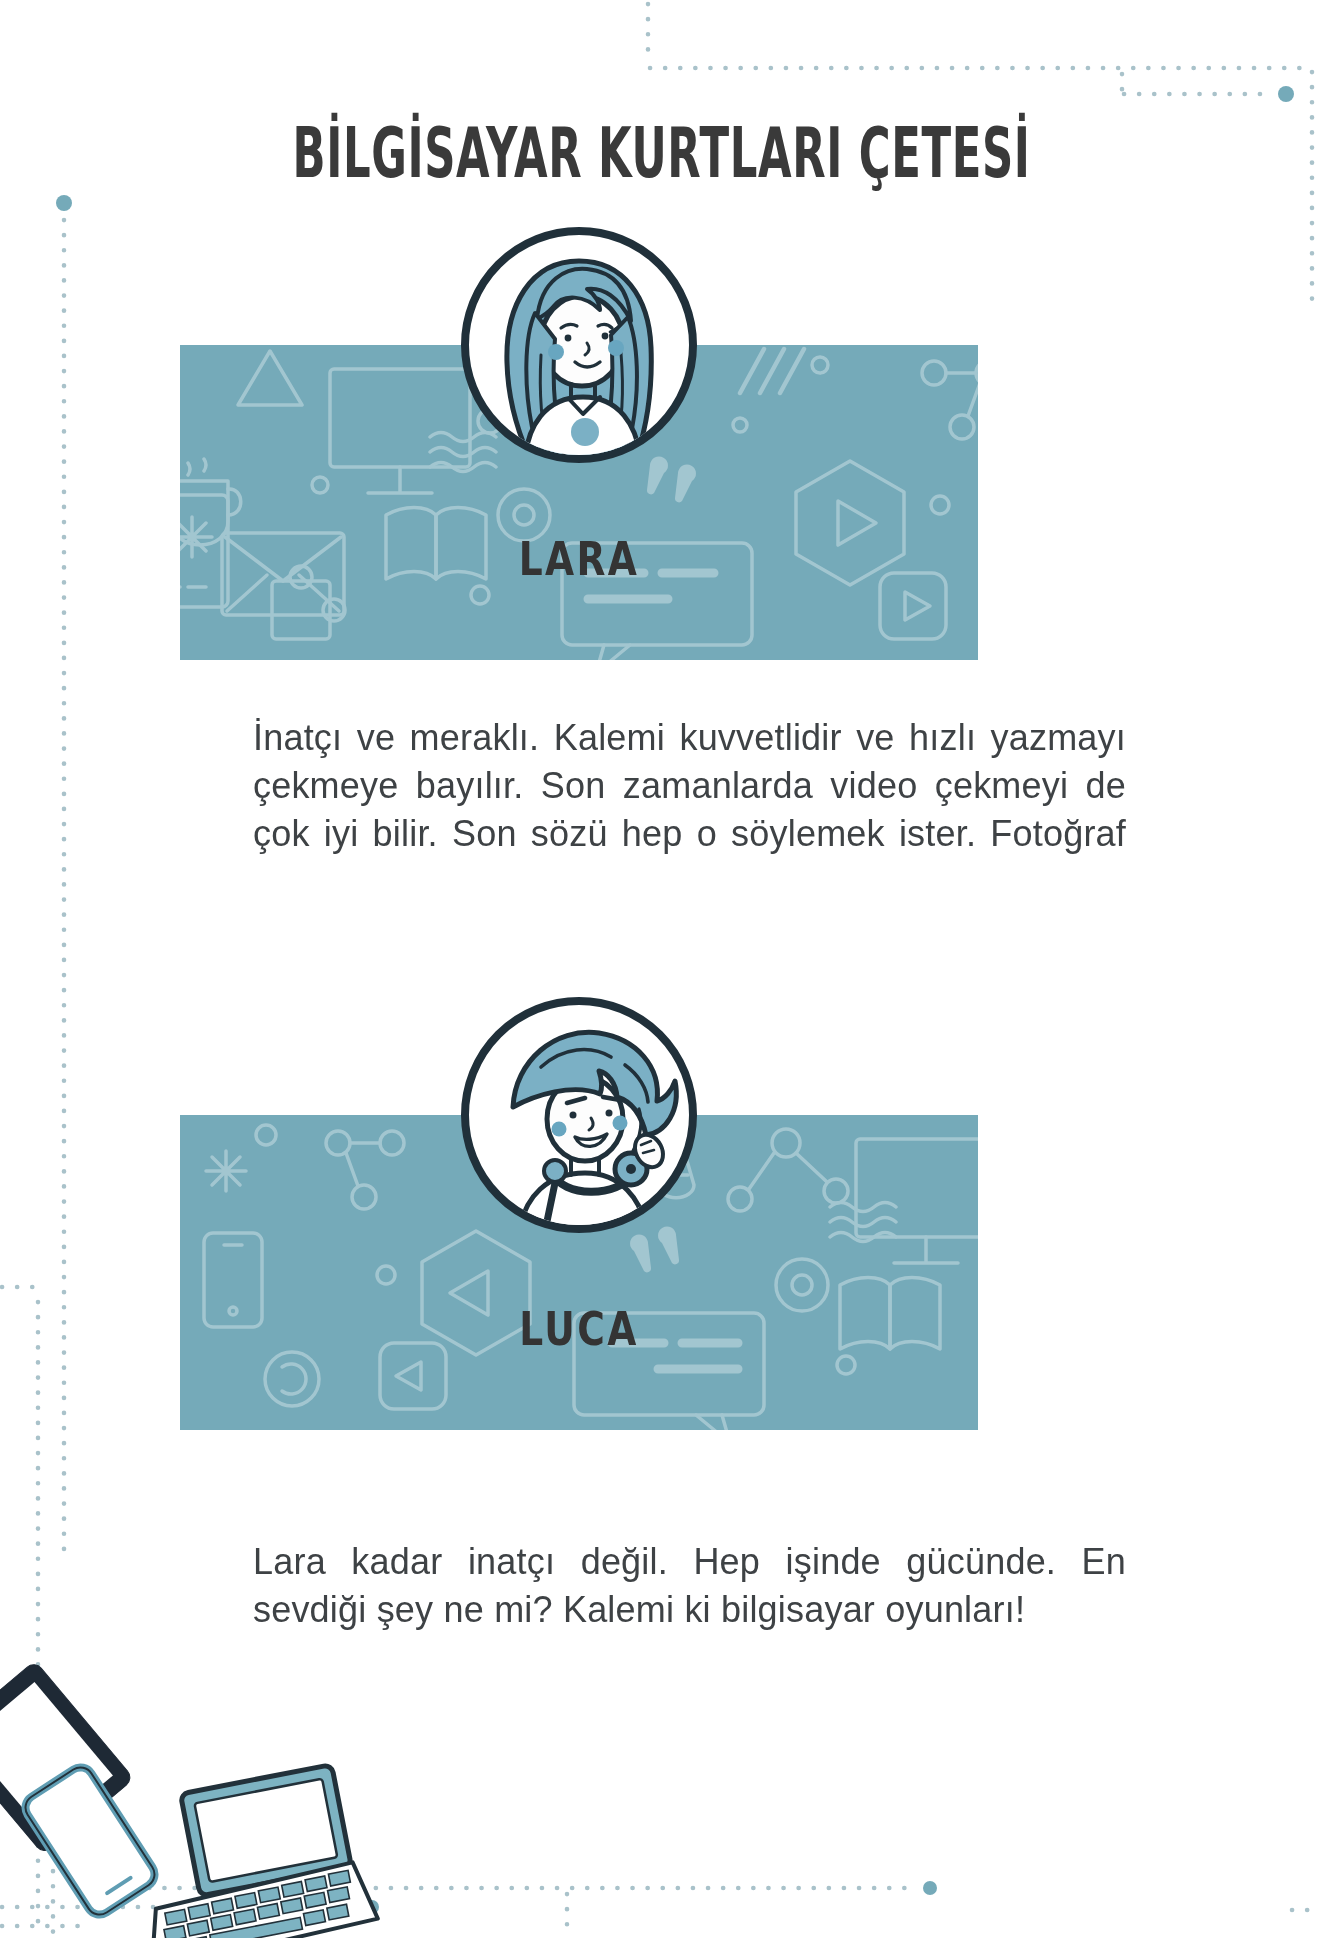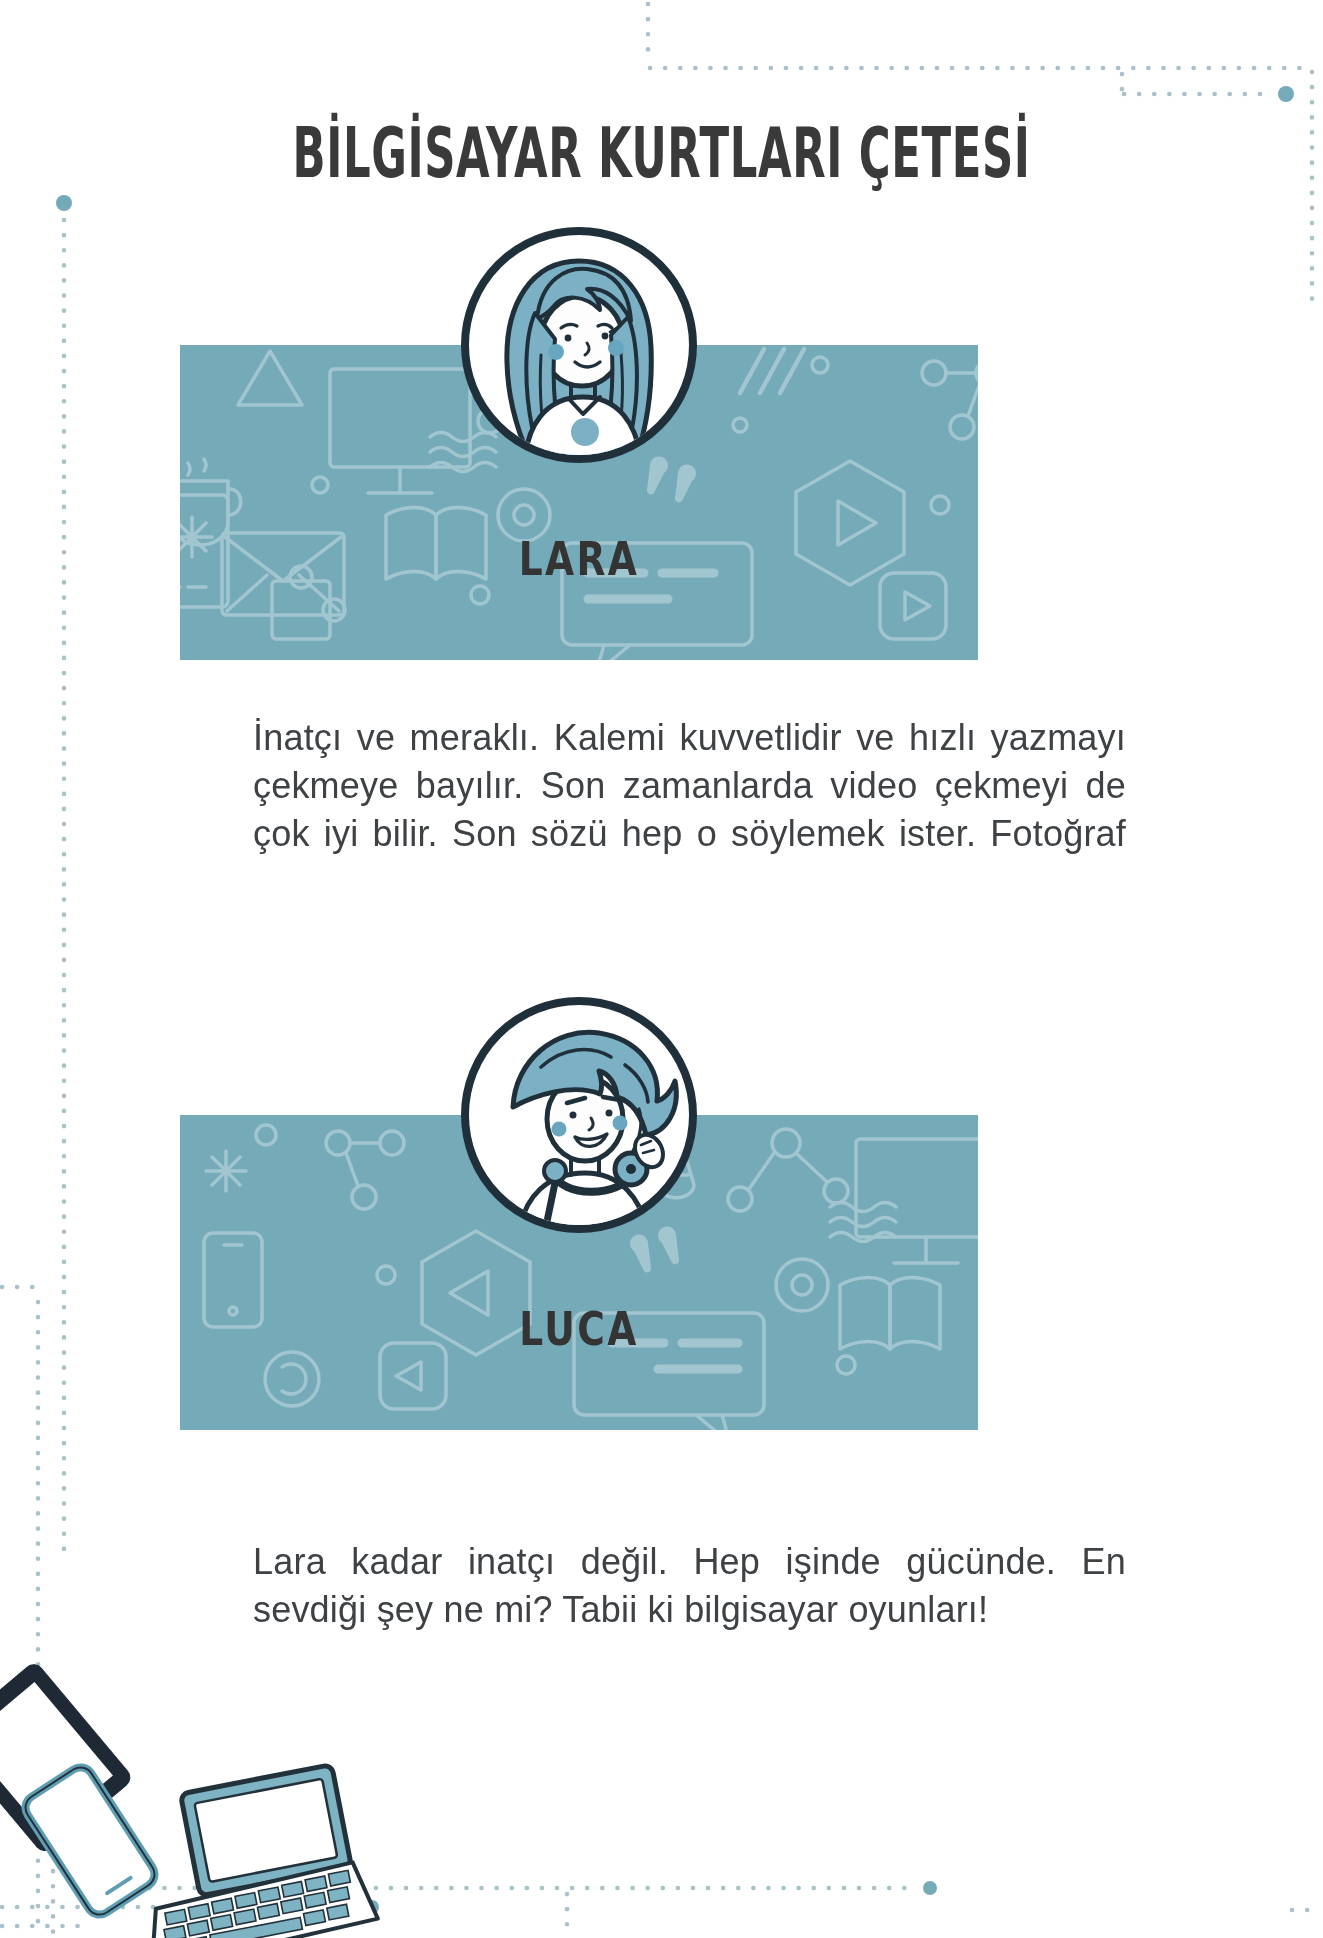--- a/index.html
+++ b/index.html
@@ -308,21 +308,21 @@
             <path d="M172,140 l10,-4 M174,148 l11,-3" fill="none" stroke-width="2.6"></path>
           </g>
         </svg>
       </div>
 
       <div class="char-name">LUCA</div>
     </div>
 
     <div class="desc desc--luca">
       <div class="desc-line">Lara kadar inatçı değil. Hep işinde gücünde. En</div>
-      <div class="desc-line desc-line--last">sevdiği şey ne mi? Tabii ki bilgisayar oyunları!</div>
+      <div class="desc-line desc-line--last">sevdiği şey ne mi? Kalemi ki bilgisayar oyunları!</div>
     </div>
   </section>
 
   <div class="bottom-art">
     <svg width="400" height="298" viewBox="0 1640 400 298">
 
       <g transform="rotate(-40 40 1757)">
         <rect x="-20" y="1680" width="118" height="154" rx="10" fill="#1e2935" stroke="#1e2935"></rect>
         <rect x="-6" y="1696" width="90" height="122" fill="#ffffff"></rect>
         <circle cx="39" cy="1688" r="3" fill="#5b6b77"></circle>

